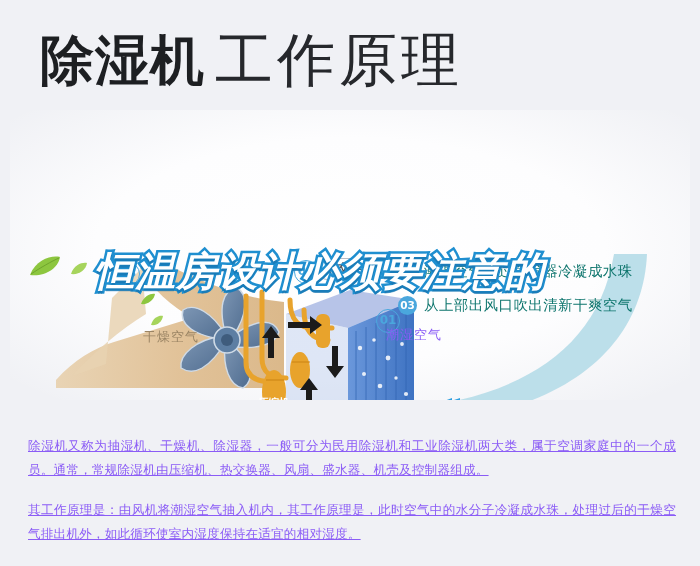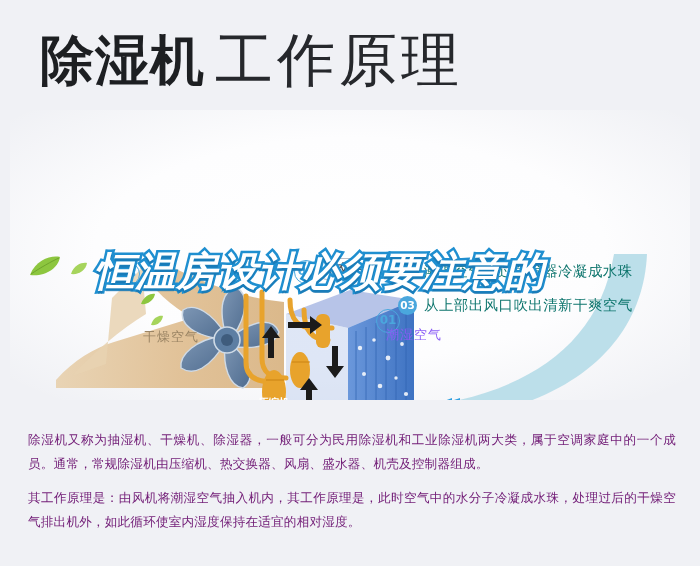--- a/index.html
+++ b/index.html
@@ -228,24 +228,25 @@
   .body-copy {
     position: absolute;
     left: 28px;
     top: 418px;
     width: 648px;
     z-index: 10;
   }
   .para {
     font-size: 12.6px;
     line-height: 24px;
-    color: #701a75;
+    color: #8b5cf6;
     letter-spacing: 0.2px;
-    margin: 10px 0 10px 0;
+    margin: 16px 0 10px 0;
     text-align: justify;
+    text-decoration: underline;
   }
 </style>
 </head>
 <body>
 
 <div id="page">
 
   <div class="header">
     <span class="title-bold">除湿机</span><span class="title-light">工作原理</span>
   </div>

